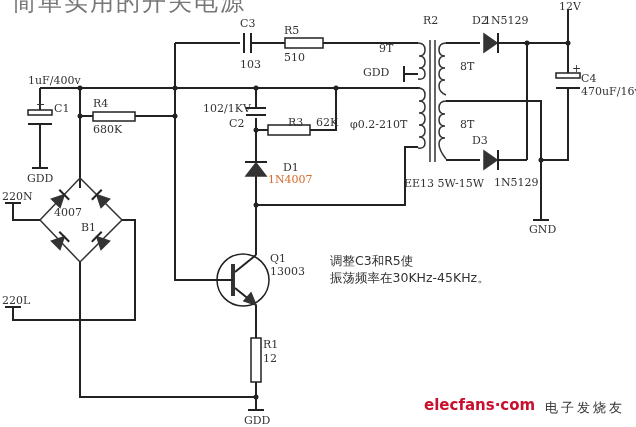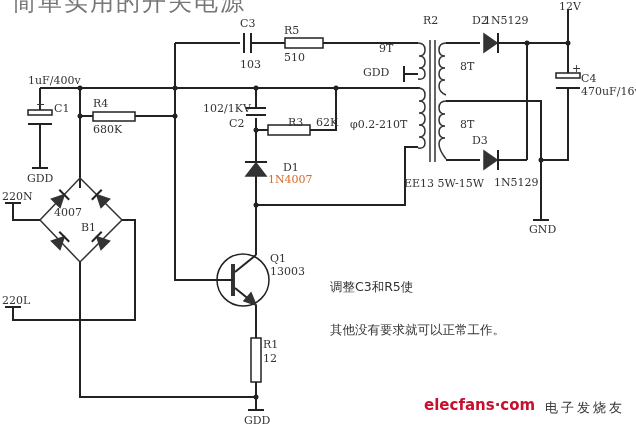--- a/index.html
+++ b/index.html
@@ -7,21 +7,21 @@
   #schem { position:absolute; left:0; top:0; width:636px; height:427px; }
   .wire { stroke:#222; stroke-width:2; fill:none; }
   .thin { stroke:#333; stroke-width:1.5; fill:none; }
   .comp { fill:#fff; stroke:#222; stroke-width:1.5; }
   .diode { fill:#333; stroke:#333; stroke-width:1.5; }
   .dot { fill:#222; }
   .lbl { font-family:"DejaVu Serif", serif; font-size:11px; fill:#333; }
   .lbl-or { font-family:"DejaVu Serif", serif; font-size:11px; fill:#d86a2a; }
   .title { position:absolute; left:12px; top:-14px; font-family:"DejaVu Sans", sans-serif; font-size:24px; color:#777; letter-spacing:2px; }
   .notes { position:absolute; left:330px; top:252px; font-family:"DejaVu Sans", sans-serif; font-size:12.5px; color:#333; line-height:17px; }
-  .notes div { white-space:nowrap;margin-top:26px; }
+  .notes div { white-space:nowrap; }
   .logo { position:absolute; left:424px; top:396px; font-family:"DejaVu Sans", sans-serif; font-size:15px; color:#c8102e; font-weight:bold; }
   .logo-cn { position:absolute; left:545px; top:399px; font-family:"DejaVu Serif", serif; font-size:13px; color:#333; letter-spacing:3px; }
 </style>
 </head>
 <body>
 
 <div class="title">简单实用的开关电源</div>
 
 <svg id="schem" viewBox="0 0 636 427">
 
@@ -231,17 +231,17 @@
 
   <text class="lbl" x="559" y="10">12V</text>
   <g>
     <line class="wire" x1="533" y1="220" x2="549" y2="220"></line>
     <text class="lbl" x="529" y="233">GND</text>
   </g>
 </svg>
 
 <div class="notes">
   <div>调整C3和R5使</div>
-  <div>其他没有要求就可以正常工作。</div>
+  <div>振荡频率在30KHz-45KHz。</div>
 </div>
 
 <div class="logo">elecfans·com</div>
 <div class="logo-cn">电子发烧友</div>
 
 </body></html>

